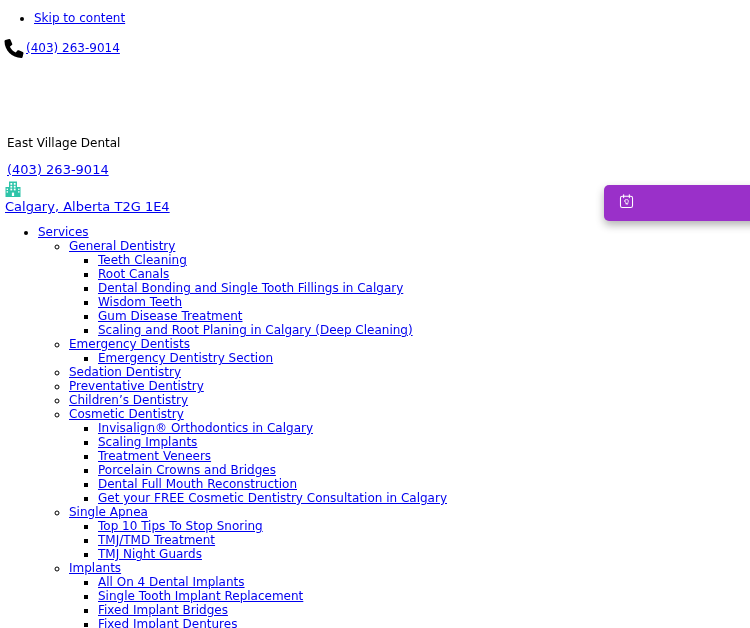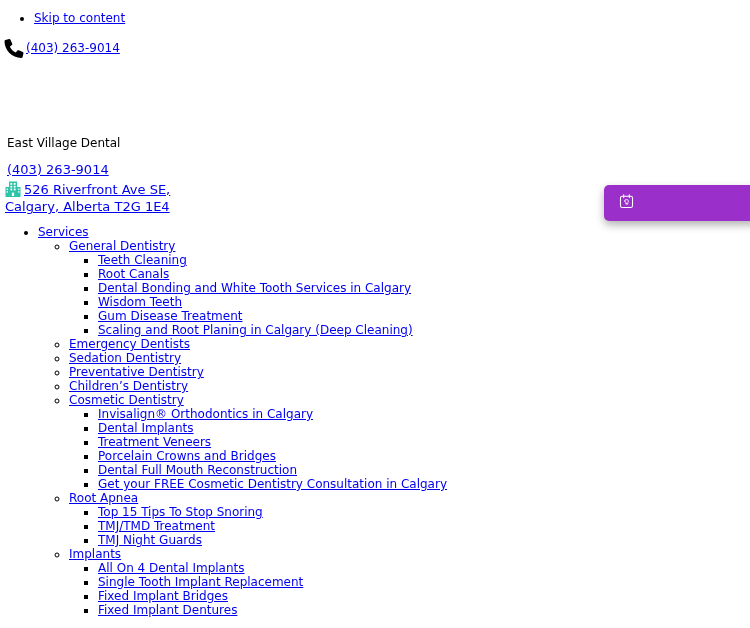--- a/index.html
+++ b/index.html
@@ -148,50 +148,52 @@
           <rect x="8.8" y="4.8" width="1.8" height="1.8"></rect>
           <rect x="5.4" y="7.6" width="1.8" height="1.8"></rect>
           <rect x="8.8" y="7.6" width="1.8" height="1.8"></rect>
           <rect x="6.9" y="11.6" width="2.2" height="3.4"></rect>
           <rect x="1.6" y="7.6" width="1.4" height="1.4"></rect>
           <rect x="1.6" y="10.2" width="1.4" height="1.4"></rect>
           <rect x="13.1" y="7.6" width="1.4" height="1.4"></rect>
           <rect x="13.1" y="10.2" width="1.4" height="1.4"></rect>
         </g>
       </svg>
-    </span><span>526 Riverfront Ave SE,</span><br>
+    </span><br>
     <span>Calgary, Alberta T2G 1E4</span>
   </a>
 </div>
 
 <nav class="nav-root" id="nav-root">
     <ul class="nav-ul level-1">
       <li><a href="#">Services</a><ul class="nav-ul level-2">
           <li><a href="#">General Dentistry</a><ul class="nav-ul level-3">
               <li><a href="#">Teeth Cleaning</a></li>
               <li><a href="#">Root Canals</a></li>
-              <li><a href="#">Dental Bonding and White Tooth Services in Calgary</a></li>
+              <li><a href="#">Dental Bonding and Single Tooth Fillings in Calgary</a></li>
               <li><a href="#">Wisdom Teeth</a></li>
               <li><a href="#">Gum Disease Treatment</a></li>
               <li><a href="#">Scaling and Root Planing in Calgary (Deep Cleaning)</a></li>
             </ul></li>
-          <li><a href="#">Emergency Dentists</a></li>
+          <li><a href="#">Emergency Dentists</a><ul class="nav-ul level-3">
+              <li><a href="#">Emergency Dentistry Section</a></li>
+            </ul></li>
           <li><a href="#">Sedation Dentistry</a></li>
           <li><a href="#">Preventative Dentistry</a></li>
           <li><a href="#">Children’s Dentistry</a></li>
           <li><a href="#">Cosmetic Dentistry</a><ul class="nav-ul level-3">
               <li><a href="#">Invisalign® Orthodontics in Calgary</a></li>
-              <li><a href="#">Dental Implants</a></li>
+              <li><a href="#">Scaling Implants</a></li>
               <li><a href="#">Treatment Veneers</a></li>
               <li><a href="#">Porcelain Crowns and Bridges</a></li>
               <li><a href="#">Dental Full Mouth Reconstruction</a></li>
               <li><a href="#">Get your FREE Cosmetic Dentistry Consultation in Calgary</a></li>
             </ul></li>
-          <li><a href="#">Root Apnea</a><ul class="nav-ul level-3">
-              <li><a href="#">Top 15 Tips To Stop Snoring</a></li>
+          <li><a href="#">Single Apnea</a><ul class="nav-ul level-3">
+              <li><a href="#">Top 10 Tips To Stop Snoring</a></li>
               <li><a href="#">TMJ/TMD Treatment</a></li>
               <li><a href="#">TMJ Night Guards</a></li>
             </ul></li>
           <li><a href="#">Implants</a><ul class="nav-ul level-3">
               <li><a href="#">All On 4 Dental Implants</a></li>
               <li><a href="#">Single Tooth Implant Replacement</a></li>
               <li><a href="#">Fixed Implant Bridges</a></li>
               <li><a href="#">Fixed Implant Dentures</a></li>
             </ul></li>
         </ul></li>

